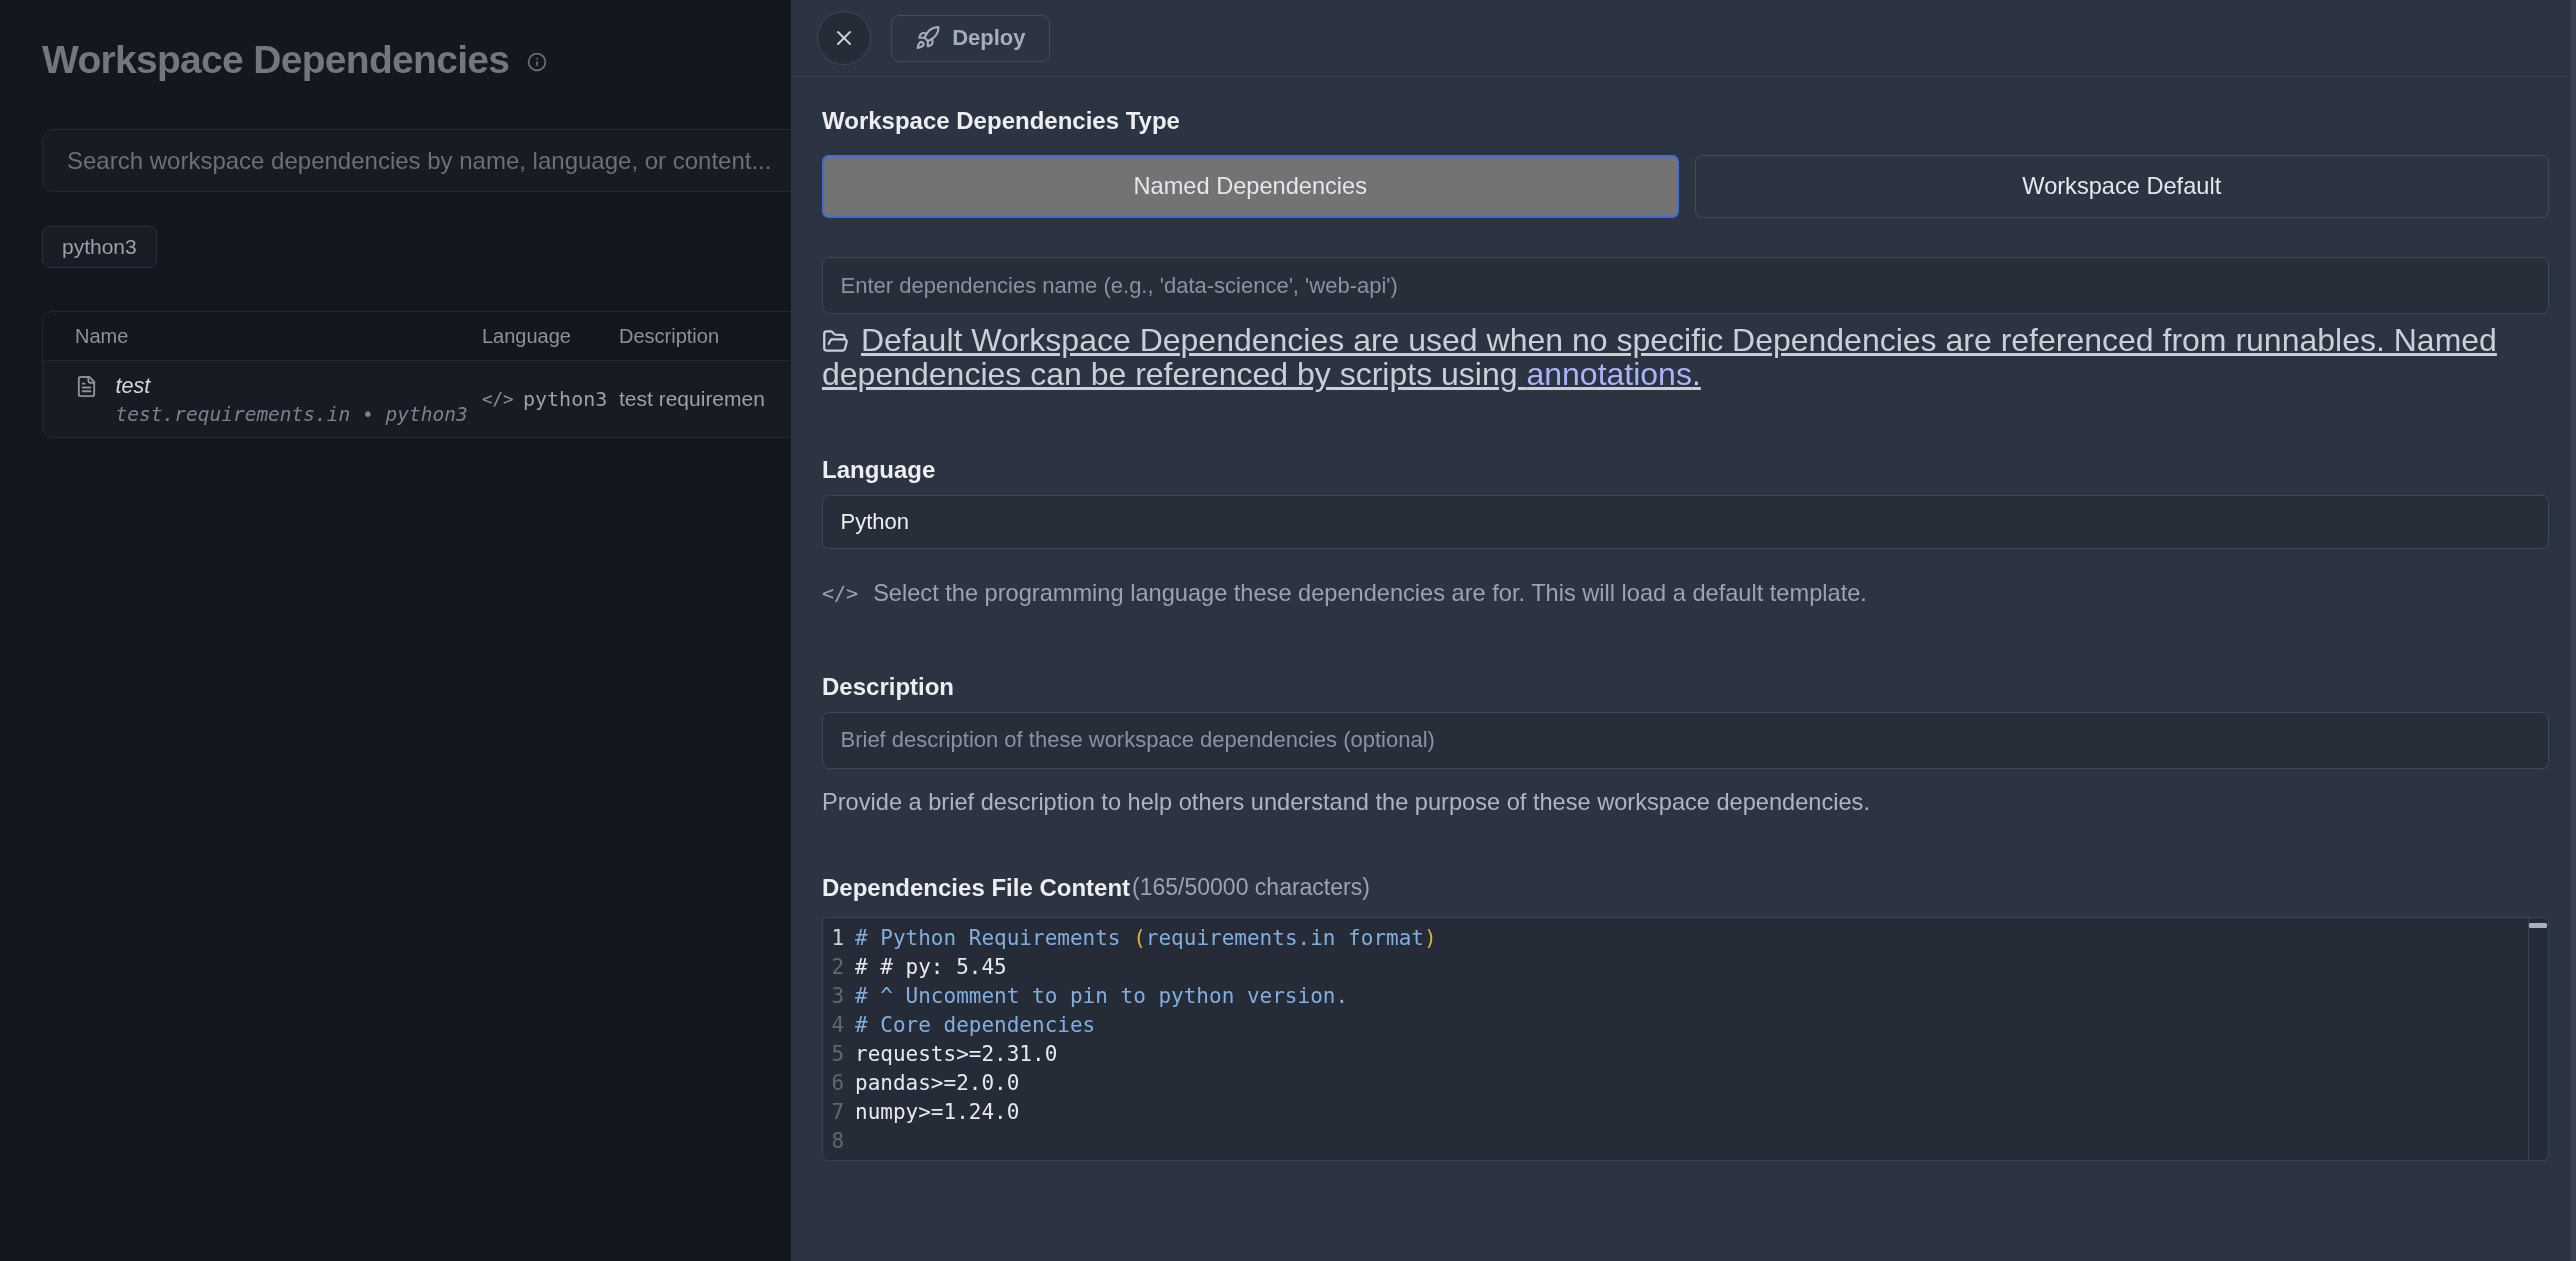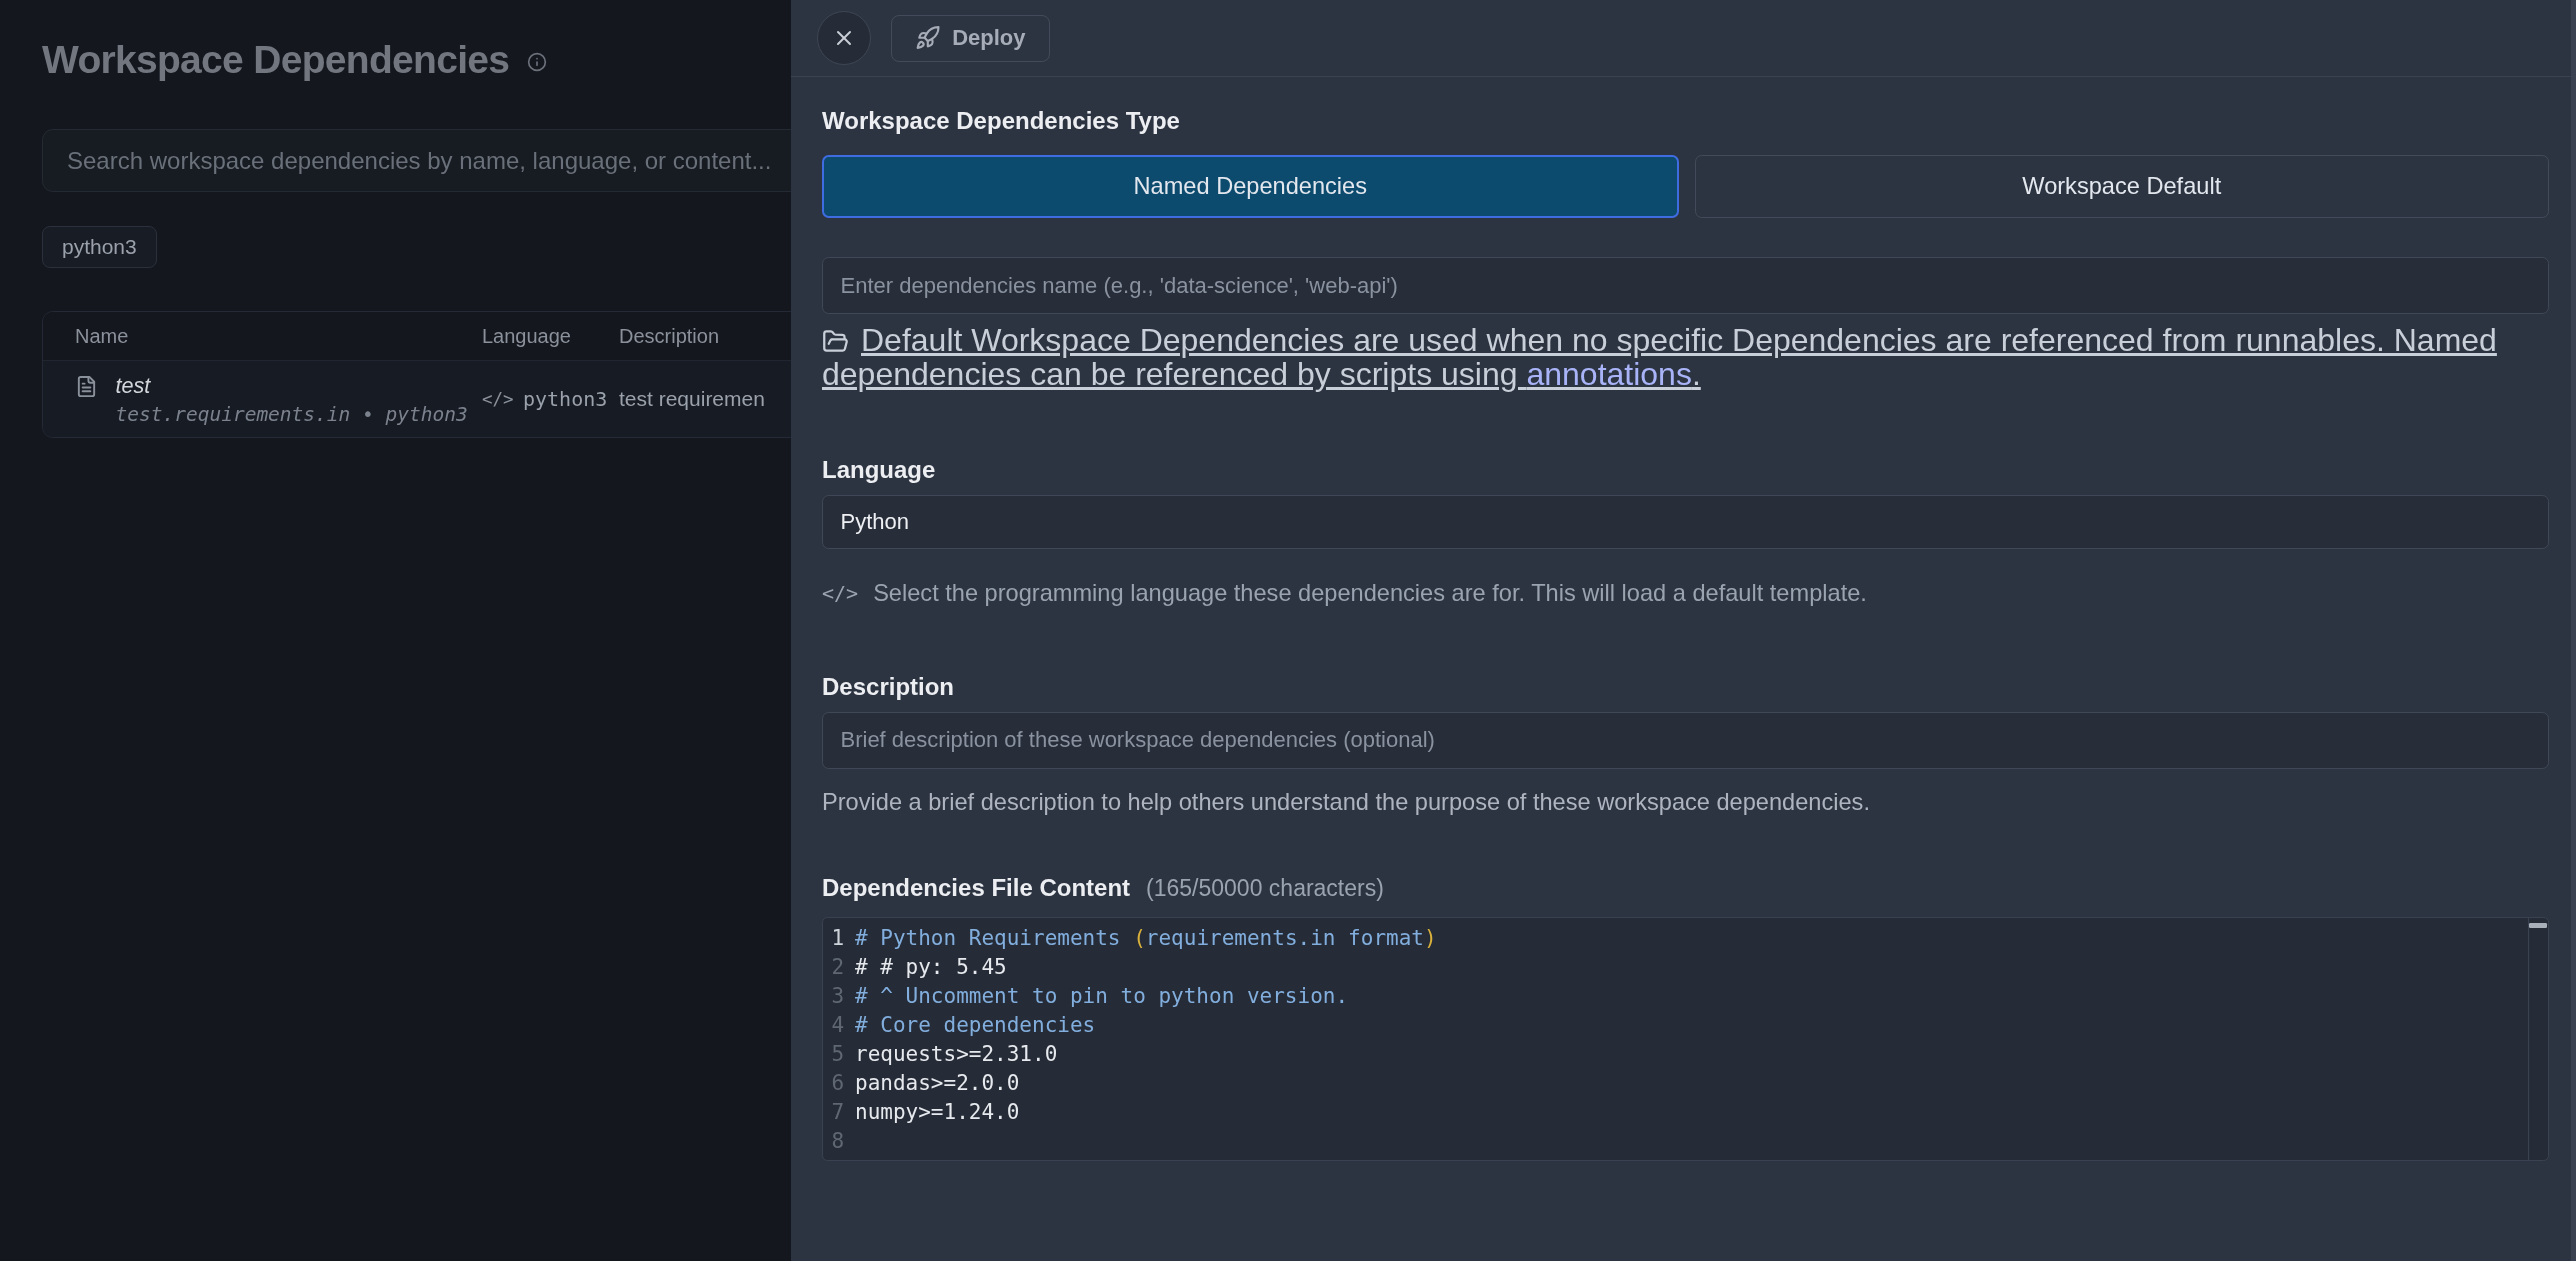--- a/index.html
+++ b/index.html
@@ -75,21 +75,21 @@
   .drawer-body { padding:0 27px 0 31px; }
   .section-label { font-size:24px; font-weight:600; color:#eceef2; }
   .lbl-type { margin-top:30px; }
   .type-row { display:flex; gap:16px; margin-top:20px; }
   .type-btn {
     flex:1; height:63px; border-radius:6.7px; font-size:23.6px; color:#e3e7ee;
     display:flex; align-items:center; justify-content:center; cursor:pointer;
     font-family:"Liberation Sans", sans-serif;
     background:transparent; border:1.3px solid #434b5a;
   }
-  .type-btn.selected { background:#0c4a6e; border:2px solid #3f6ce0; }
+  .type-btn.selected { background:#737373; border:2px solid #3f6ce0; }
   .text-input {
     width:100%; height:57px; border-radius:6.7px; background:#272d39;
     border:1.3px solid #404857; color:#edeff2; font-size:22px; padding:0 17.5px;
     outline:none; display:block; font-family:"Liberation Sans", sans-serif;
   }
   .text-input::placeholder { color:#8a92a0; }
   .inp-name { margin-top:39px; }
   .info-para {
     margin-top:9px; font-size:32px; line-height:34px; color:#c9cfd9; max-width:1752px;text-decoration:underline;
   }
@@ -102,21 +102,21 @@
     align-items:center; padding:0 17.5px; font-size:22px; color:#edeff2; cursor:pointer;
   }
   .help-line {
     margin-top:31px; display:flex; align-items:center; gap:15px;
     font-size:23.6px; color:#9aa3b0;
   }
   .help-code { font-family:"DejaVu Sans Mono", monospace; font-size:20px; color:#9aa3b0; }
   .lbl-desc { margin-top:66px; }
   .inp-desc { margin-top:10.8px; }
   .desc-help { margin-top:20px; font-size:23.6px; color:#aeb5c0; }
-  .content-label-row { margin-top:58px; display:flex; align-items:flex-end; gap:16px; }
+  .content-label-row { margin-top:58px; display:flex; align-items:flex-start; gap:2px; }
   .char-count { font-size:23px; font-weight:400; color:#9aa3b0; }
   .code-editor {
     position:relative; margin-top:15px; height:244px; background:#262c37;
     border:1.3px solid #3a4150; border-radius:5.4px; overflow:hidden;
     font-family:"DejaVu Sans Mono", monospace; font-size:21px; line-height:29px;
     padding:6.7px 0 0 0;
   }
   .code-line { display:flex; }
   .gutter { width:32px; text-align:right; padding-right:10.8px; color:#5f6773; flex:0 0 auto; }
   .gutter.active { color:#ced3da; }

